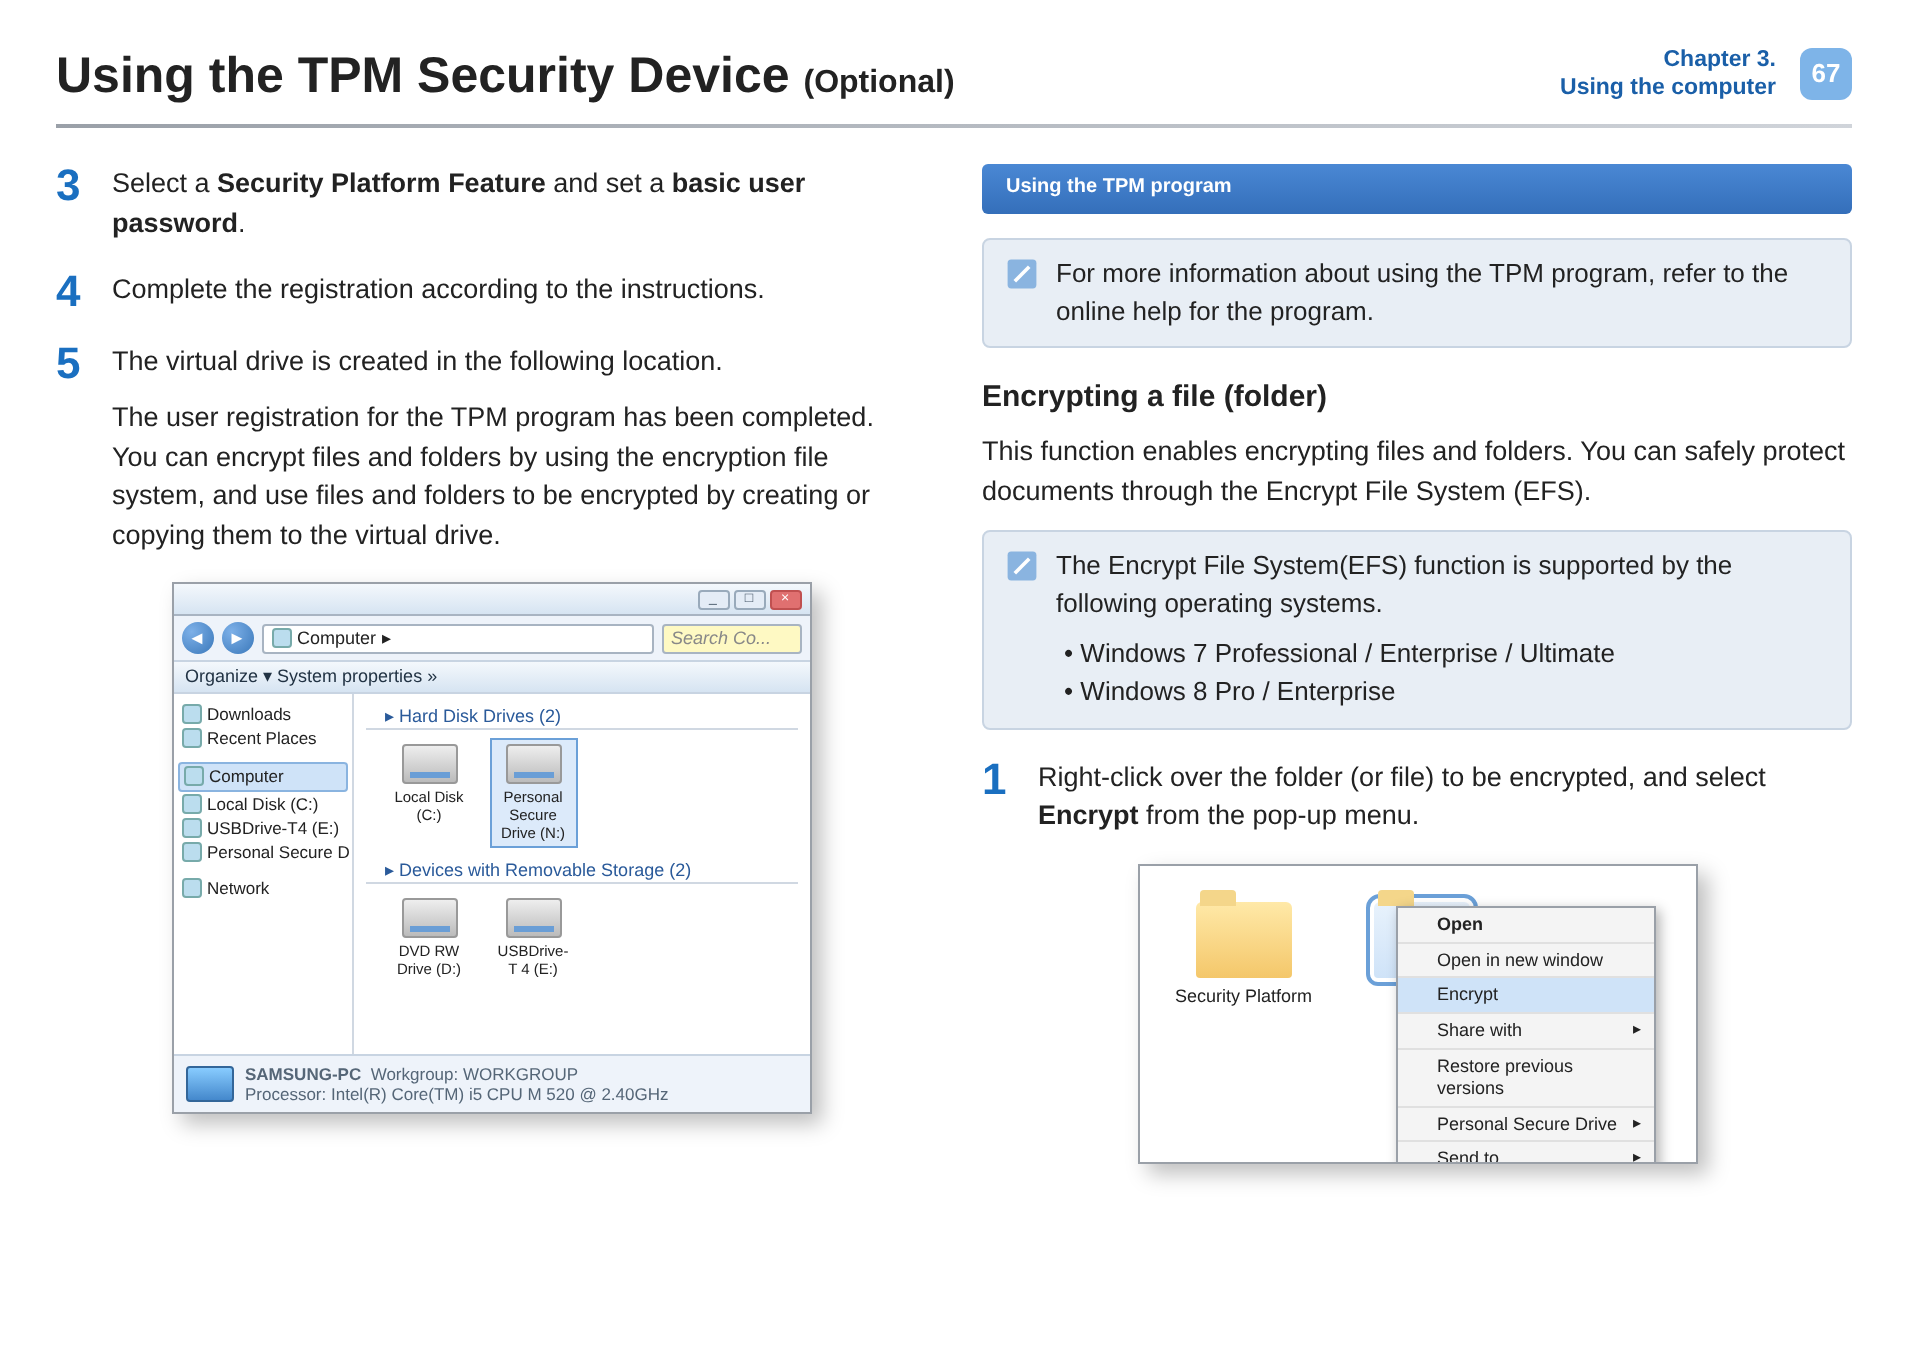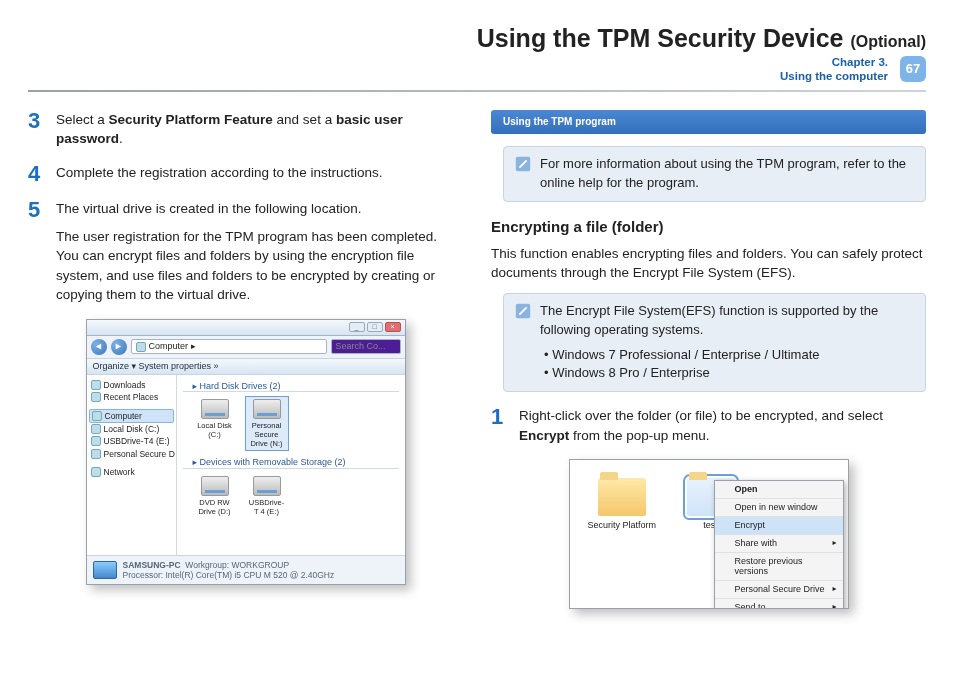--- a/index.html
+++ b/index.html
@@ -10,24 +10,23 @@
     color: #222;
     background: #fff;
     position: relative;
     padding: 20px 28px;
     font-size: 13.5px;
     line-height: 1.45;
   }
   
   .header-row {
     display: flex;
-    align-items: flex-end;
+    align-items: center;
     justify-content: space-between;
     margin-bottom: 6px;
-    flex-direction: column;
   }
   .page-title {
     font-size: 25px;
     font-weight: 700;
     color: #222;
   }
   .page-title .optional {
     font-size: 16px;
     font-weight: 700;
   }
@@ -94,21 +93,20 @@
   
   .info-box {
     background: #e8eef5;
     border: 1px solid #c8d4e2;
     border-radius: 4px;
     padding: 8px 10px;
     display: flex;
     gap: 8px;
     margin-bottom: 14px;
     font-size: 13px;
-    margin-left: 12px;
   }
   .info-icon {
     width: 18px;
     height: 18px;
     flex-shrink: 0;
   }
   .info-icon svg { width: 100%; height: 100%; }
   .info-body { flex: 1; }
   .info-body ul { list-style: none; padding-left: 4px; margin-top: 6px; }
   .info-body ul li::before { content: "• "; }
@@ -173,25 +171,26 @@
     background: #fff;
     border: 1px solid #a8b4c2;
     border-radius: 2px;
     padding: 1px 4px;
     display: flex;
     align-items: center;
     gap: 3px;
   }
   .search-bar {
     width: 70px;
-    background: #4c1d95;
+    background: #fef9c3;
     border: 1px solid #a8b4c2;
     border-radius: 2px;
     padding: 1px 4px;
     color: #888;
+    font-style: italic;
   }
   .toolbar-row {
     background: linear-gradient(to bottom, #f4f8fc, #d6e4f2);
     padding: 2px 6px;
     color: #234;
     border-bottom: 1px solid #c8d4e2;
   }
   .explorer-body {
     display: flex;
     height: 180px;
@@ -307,21 +306,21 @@
     display:inline-flex;
     flex-direction:column;
     align-items:center;
     gap:4px;
     margin: 18px 10px 0 18px;
     font-size:9px;
   }
   .folder-wrap.sel .folder-big { outline: 2px solid #6ba0d8; outline-offset:2px; background: linear-gradient(to bottom,#e8f2fc,#cfe3f8);}
   .ctx-menu {
     position: absolute;
-    right: 4px;
+    right: 20px;
     top: 20px;
     width: 130px;
     background: #f4f4f4;
     border: 1px solid #9aa0a8;
     box-shadow: 2px 2px 6px rgba(0,0,0,.3);
     font-size: 9px;
   }
   .ctx-item {
     padding: 3px 8px 3px 20px;
     border-bottom: 1px solid #e0e0e0;

